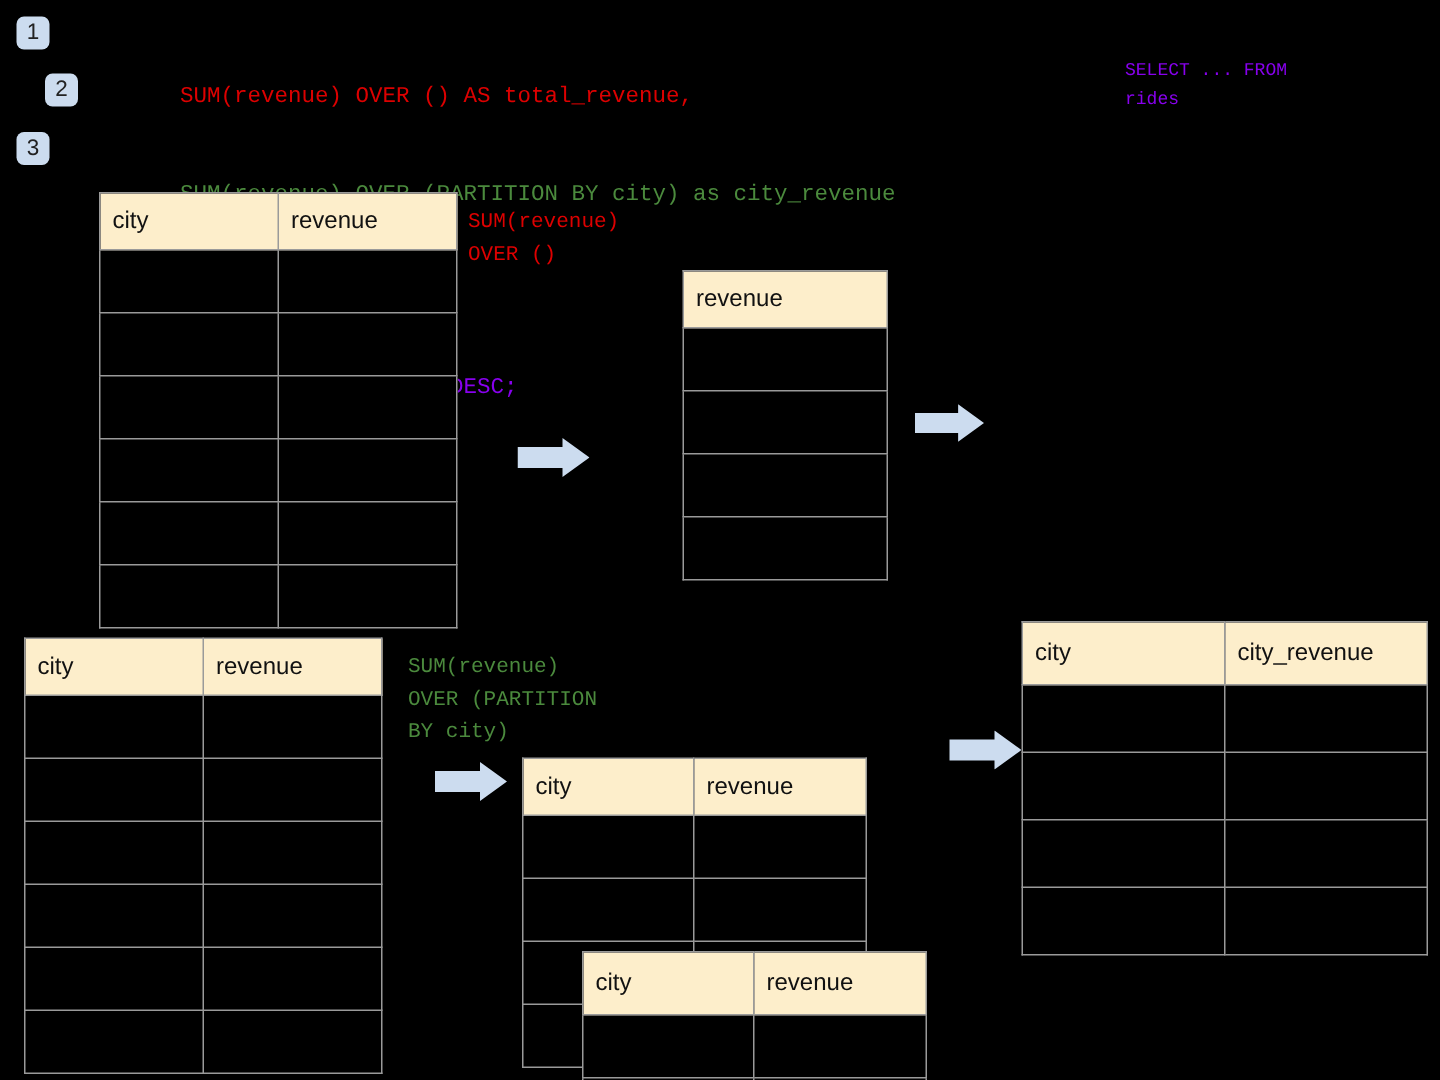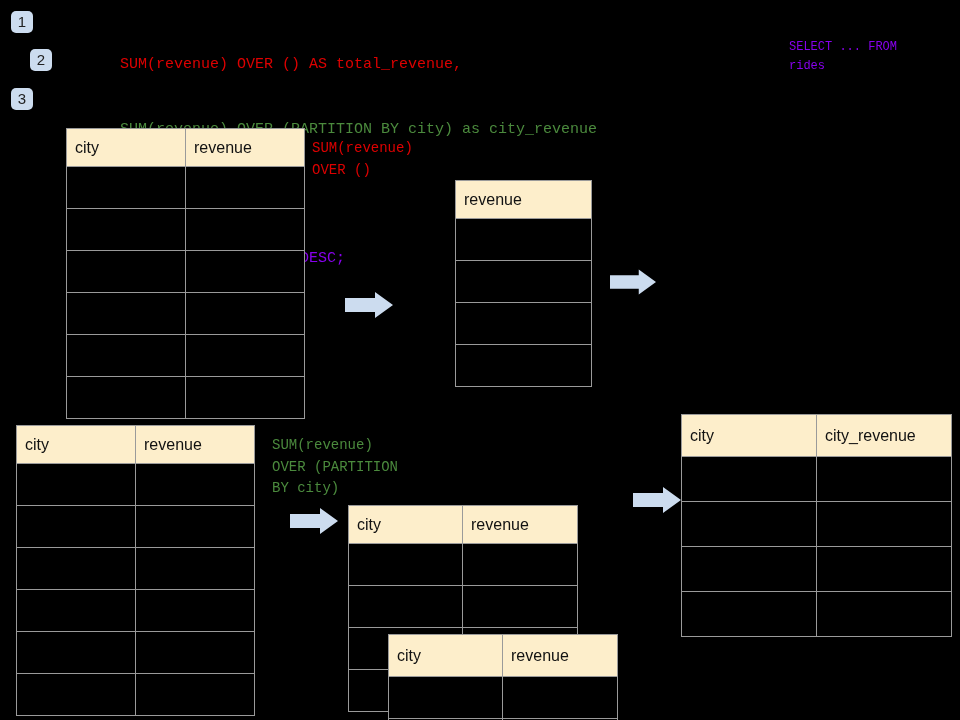--- a/index.html
+++ b/index.html
@@ -41,21 +41,21 @@
     letter-spacing: 0px;
   }
   .code-main { left: 84px; top: 11px; }
   .ln { display: block; }
   .c-purple { color: #8800ee; }
   .c-red    { color: #dd0000; }
   .c-green  { color: #4b8a3d; }
 
   .code-side {
     position: absolute;
-    left: 789px;
+    left: 750px;
     top: 38px;
     font-family: "Liberation Mono", monospace;
     font-size: 12px;
     line-height: 19px;
     white-space: pre;
     color: #8800ee;
   }
 
   
   .annot {

